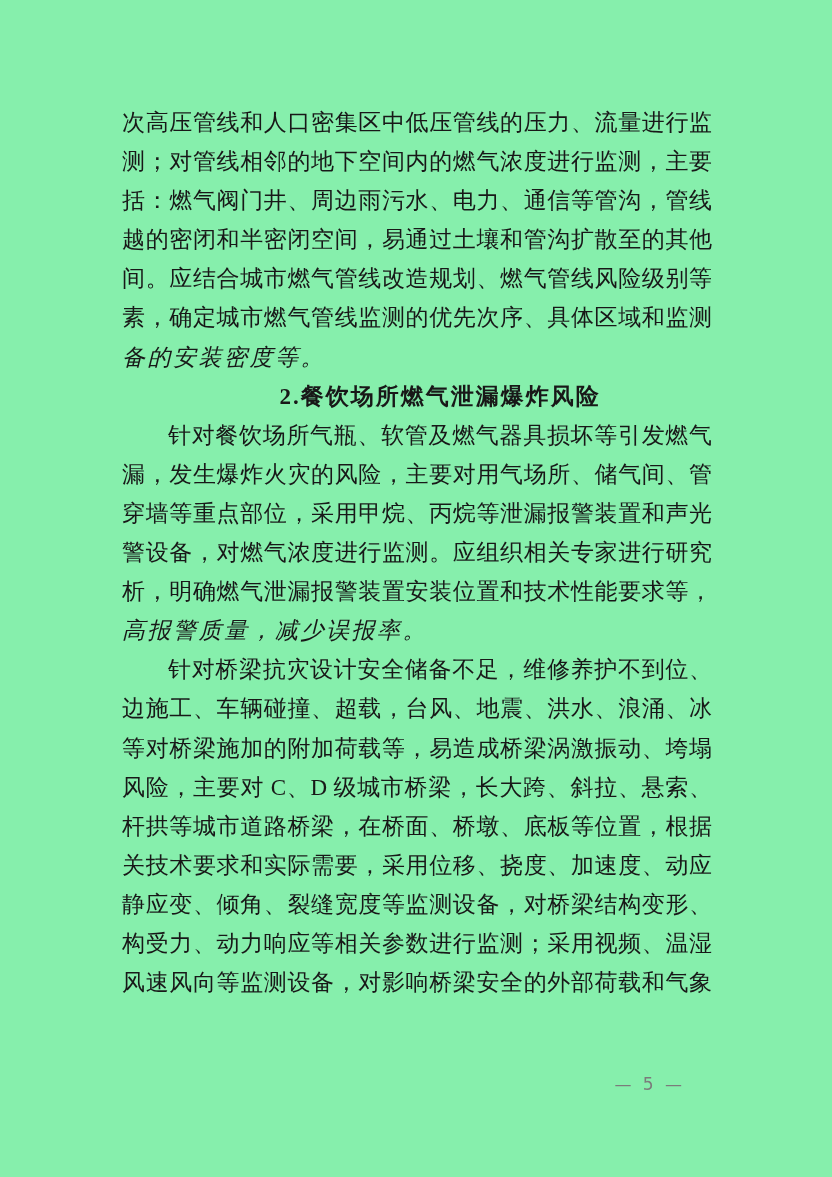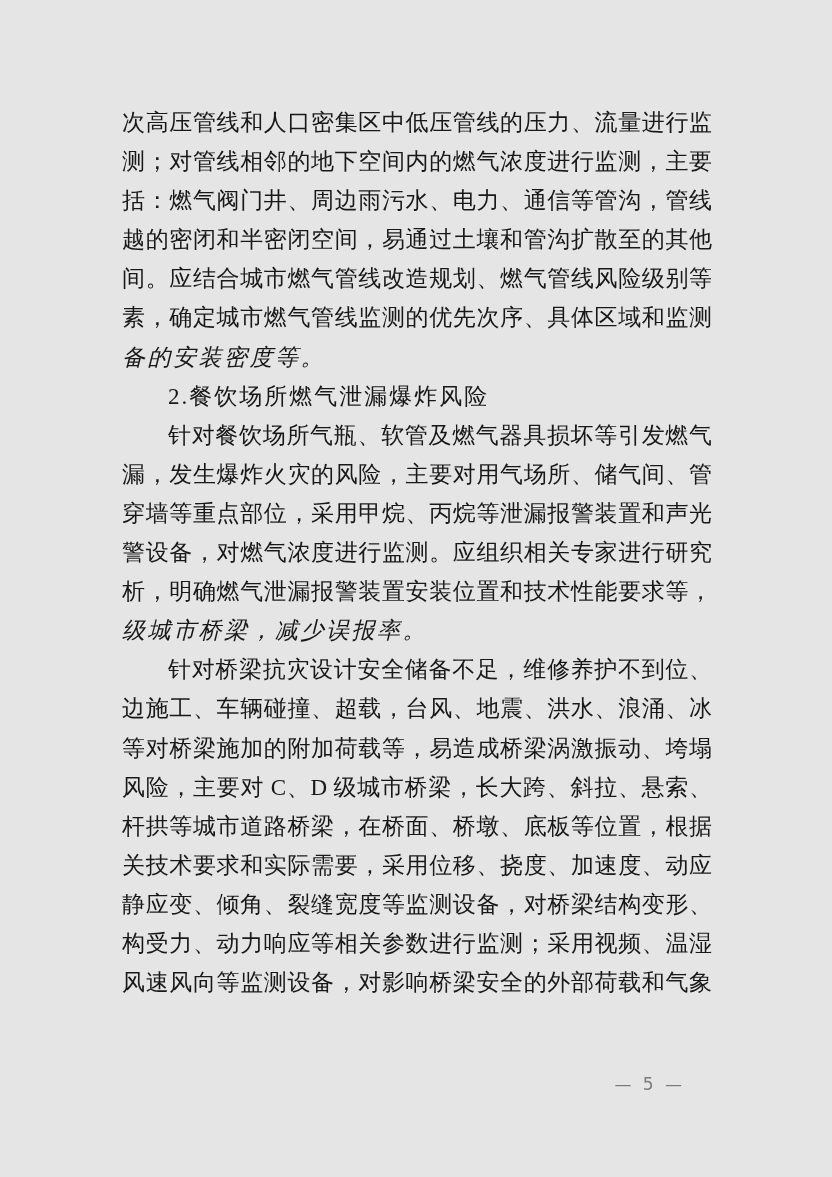--- a/index.html
+++ b/index.html
@@ -10,21 +10,21 @@
   body {
     width: 832px;
     height: 1177px;
     position: relative;
     overflow: hidden;
     font-family: "Liberation Serif", "DejaVu Serif", serif;
   }
   .page {
     position: absolute;
     inset: 0;
-    background: #e5e5e5;
+    background: #86efac;
   }
   .doc {
     position: absolute;
     left: 122px;
     top: 103px;
     width: 590px;
     color: #181818;
     font-size: 23px;
   }
   .line {
@@ -42,24 +42,24 @@
     letter-spacing: 2.5px;
     text-align: left;
     font-style: italic;
   }
   
   .indent {
     text-indent: 46px;
   }
   
   .heading {
-    font-weight: normal;
+    font-weight: bold;
     padding-left: 46px;
     letter-spacing: 2px;
-    text-align: left;
+    text-align: center;
   }
   .footer {
     position: absolute;
     top: 1074px;
     right: 147px;
     color: #7b7b7b;
     font-family: "DejaVu Sans", "Liberation Sans", sans-serif;
     font-size: 17px;
     letter-spacing: 3px;
     white-space: nowrap;
@@ -76,21 +76,21 @@
     <div class="line full">越的密闭和半密闭空间，易通过土壤和管沟扩散至的其他空</div>
     <div class="line full">间。应结合城市燃气管线改造规划、燃气管线风险级别等因</div>
     <div class="line full">素，确定城市燃气管线监测的优先次序、具体区域和监测设</div>
     <div class="line end">备的安装密度等。</div>
     <div class="line heading">2.餐饮场所燃气泄漏爆炸风险</div>
     <div class="line full indent">针对餐饮场所气瓶、软管及燃气器具损坏等引发燃气泄</div>
     <div class="line full">漏，发生爆炸火灾的风险，主要对用气场所、储气间、管道</div>
     <div class="line full">穿墙等重点部位，采用甲烷、丙烷等泄漏报警装置和声光报</div>
     <div class="line full">警设备，对燃气浓度进行监测。应组织相关专家进行研究分</div>
     <div class="line full">析，明确燃气泄漏报警装置安装位置和技术性能要求等，提</div>
-    <div class="line end">级城市桥梁，减少误报率。</div>
+    <div class="line end">高报警质量，减少误报率。</div>
     <div class="line full indent">针对桥梁抗灾设计安全储备不足，维修养护不到位、周</div>
     <div class="line full">边施工、车辆碰撞、超载，台风、地震、洪水、浪涌、冰雪</div>
     <div class="line full">等对桥梁施加的附加荷载等，易造成桥梁涡激振动、垮塌等</div>
     <div class="line full">风险，主要对 C、D 级城市桥梁，长大跨、斜拉、悬索、系</div>
     <div class="line full">杆拱等城市道路桥梁，在桥面、桥墩、底板等位置，根据相</div>
     <div class="line full">关技术要求和实际需要，采用位移、挠度、加速度、动应变、</div>
     <div class="line full">静应变、倾角、裂缝宽度等监测设备，对桥梁结构变形、结</div>
     <div class="line full">构受力、动力响应等相关参数进行监测；采用视频、温湿度、</div>
     <div class="line full">风速风向等监测设备，对影响桥梁安全的外部荷载和气象环</div>
   </div>

